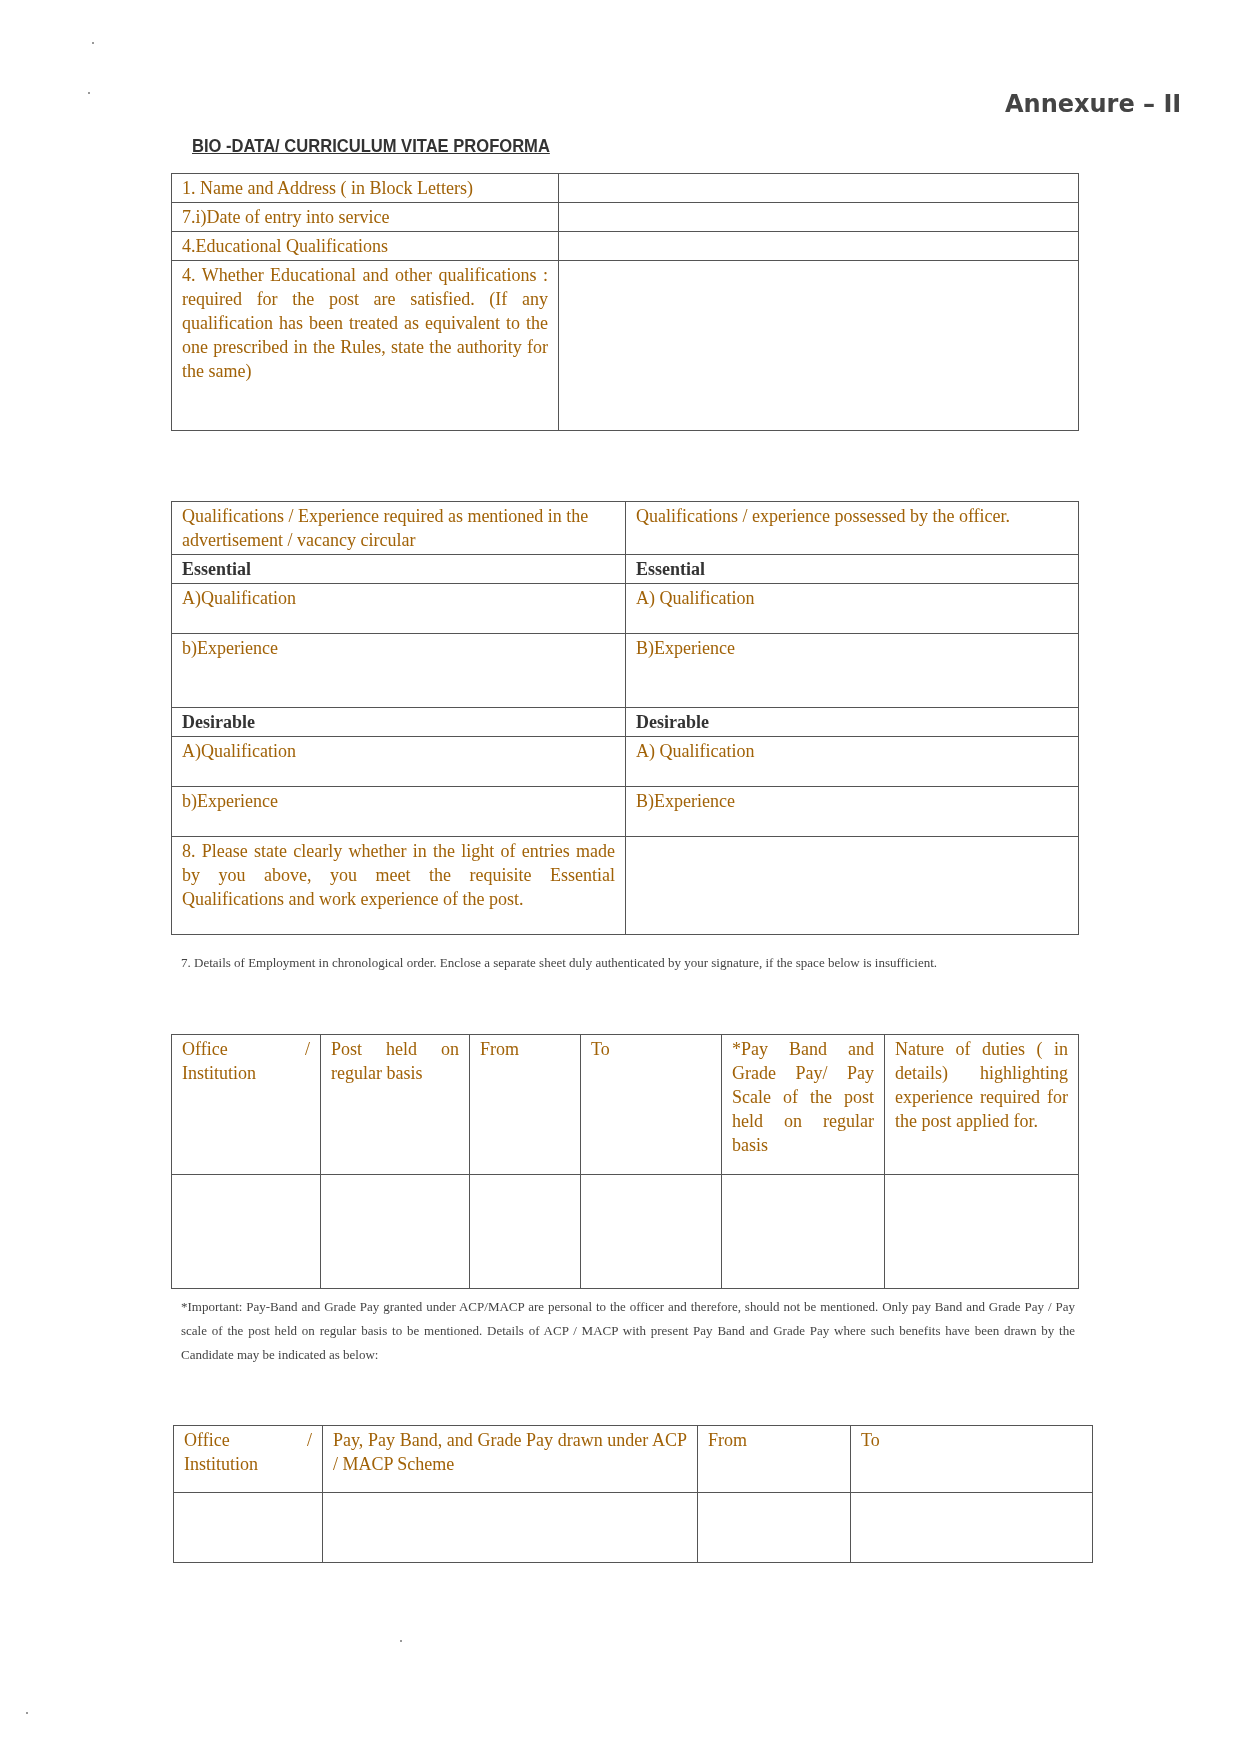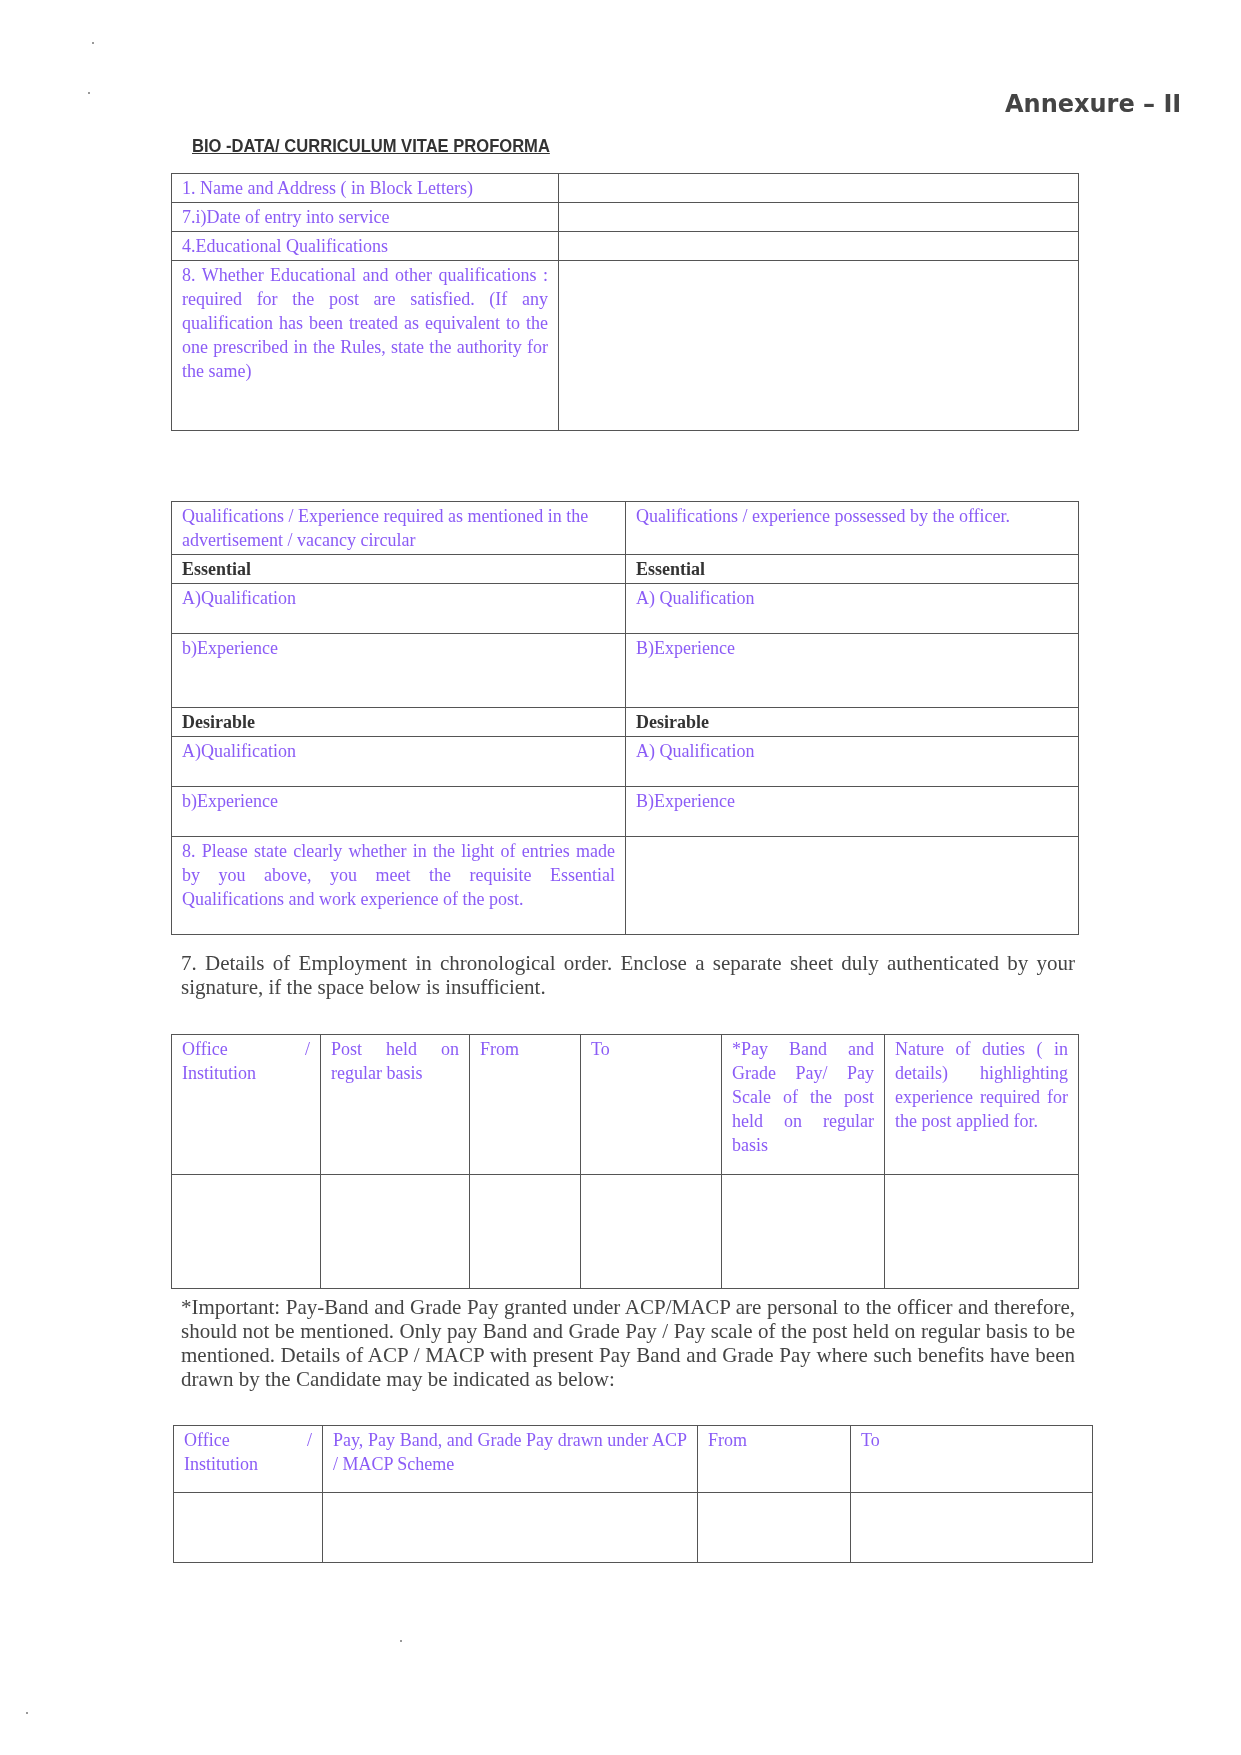--- a/index.html
+++ b/index.html
@@ -12,34 +12,34 @@
     font-family: "DejaVu Sans", sans-serif; font-weight: bold; font-size: 24px; color: #444;
   }
   .title {
     position: absolute; left: 192px; top: 136px;
     font-family: "Liberation Sans", sans-serif; font-weight: bold; font-size: 18px;
     text-decoration: underline; color: #333; letter-spacing: 0px; transform: scaleX(0.92); transform-origin: left;
   }
   table { border-collapse: collapse; position: absolute; }
   td {
     border: 1.5px solid #555; vertical-align: top; padding: 2px 10px;
-    font-size: 18px; line-height: 24px; color: #8b5cf6;
+    font-size: 18px; line-height: 24px; color: #a16207;
   }
   .just { text-align: justify; }
   .b { font-weight: bold; color: #333; }
 
   #t1 { left: 171px; top: 173px; width: 908px; }
   #t1 td.l { width: 366px; }
   #t2 { left: 171px; top: 501px; width: 908px; }
   #t2 td.l { width: 433px; }
   #t3 { left: 171px; top: 1034px; width: 908px; }
   #t4 { left: 173px; top: 1425px; width: 920px; }
 
   .para {
-    position: absolute; left: 181px; width: 894px; font-size: 21px; line-height: 24px; color: #444;
+    position: absolute; left: 181px; width: 894px; font-size: 13px; line-height: 24px; color: #444;
     text-align: justify;
   }
   .speck { position: absolute; width: 2px; height: 2px; background: #999; }
 </style>
 </head>
 <body>
 
 <div class="annex">Annexure – II</div>
 <div class="title">BIO -DATA/ CURRICULUM VITAE PROFORMA</div>
 
@@ -51,21 +51,21 @@
   </tr>
   <tr style="height:24px">
     <td class="l">7.i)Date of entry into service</td>
     <td></td>
   </tr>
   <tr style="height:24px">
     <td class="l">4.Educational Qualifications</td>
     <td></td>
   </tr>
   <tr style="height:170px">
-    <td class="l just">8. Whether Educational and other qualifications : required for the post are satisfied. (If any qualification has been treated as equivalent to the one prescribed in the Rules, state the authority for the same)</td>
+    <td class="l just">4. Whether Educational and other qualifications : required for the post are satisfied. (If any qualification has been treated as equivalent to the one prescribed in the Rules, state the authority for the same)</td>
     <td></td>
   </tr>
 </tbody>
   </table>
 
 <table id="t2">
   <tbody>
       <tr style="height:48px">
     <td class="l">Qualifications / Experience required as mentioned in the advertisement / vacancy circular</td>
     <td>Qualifications / experience possessed by the officer.</td>

